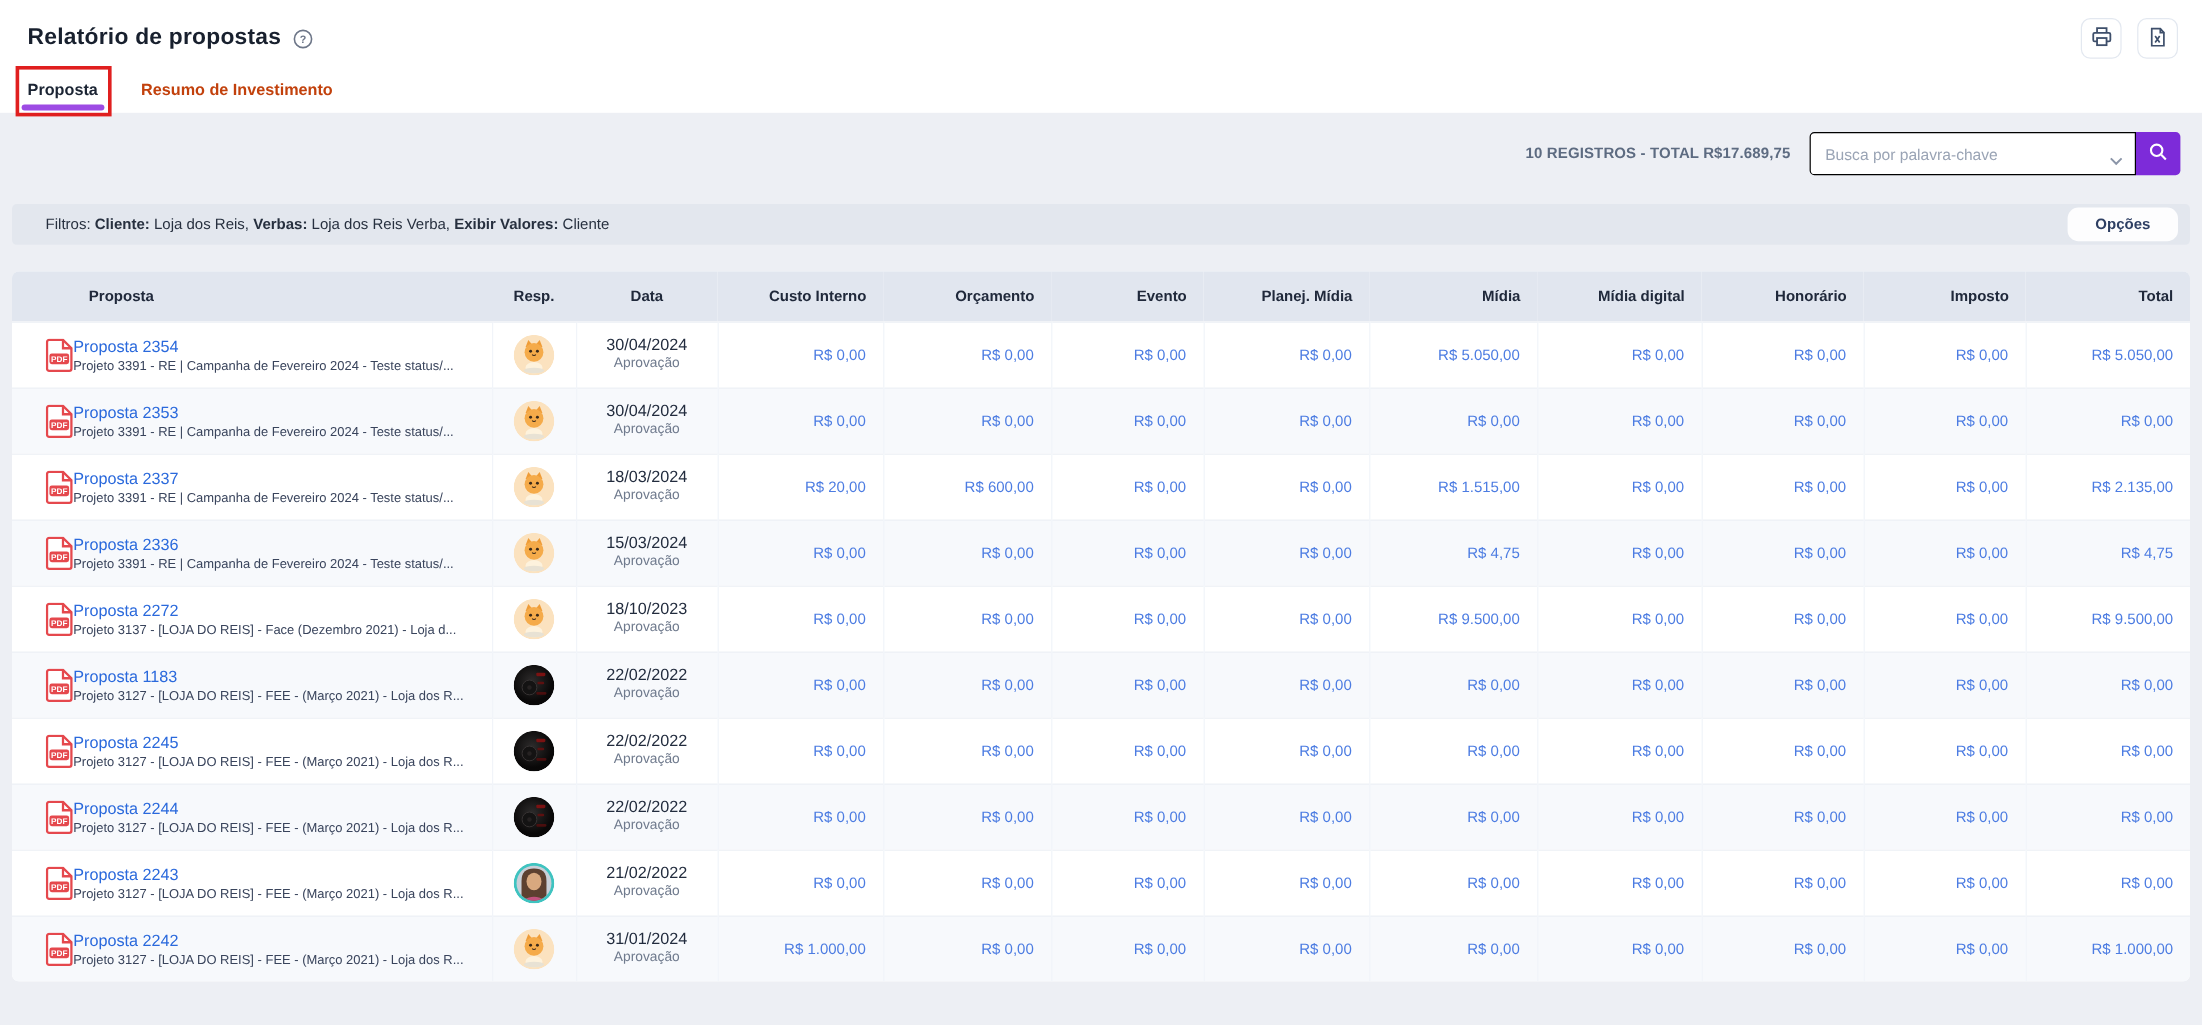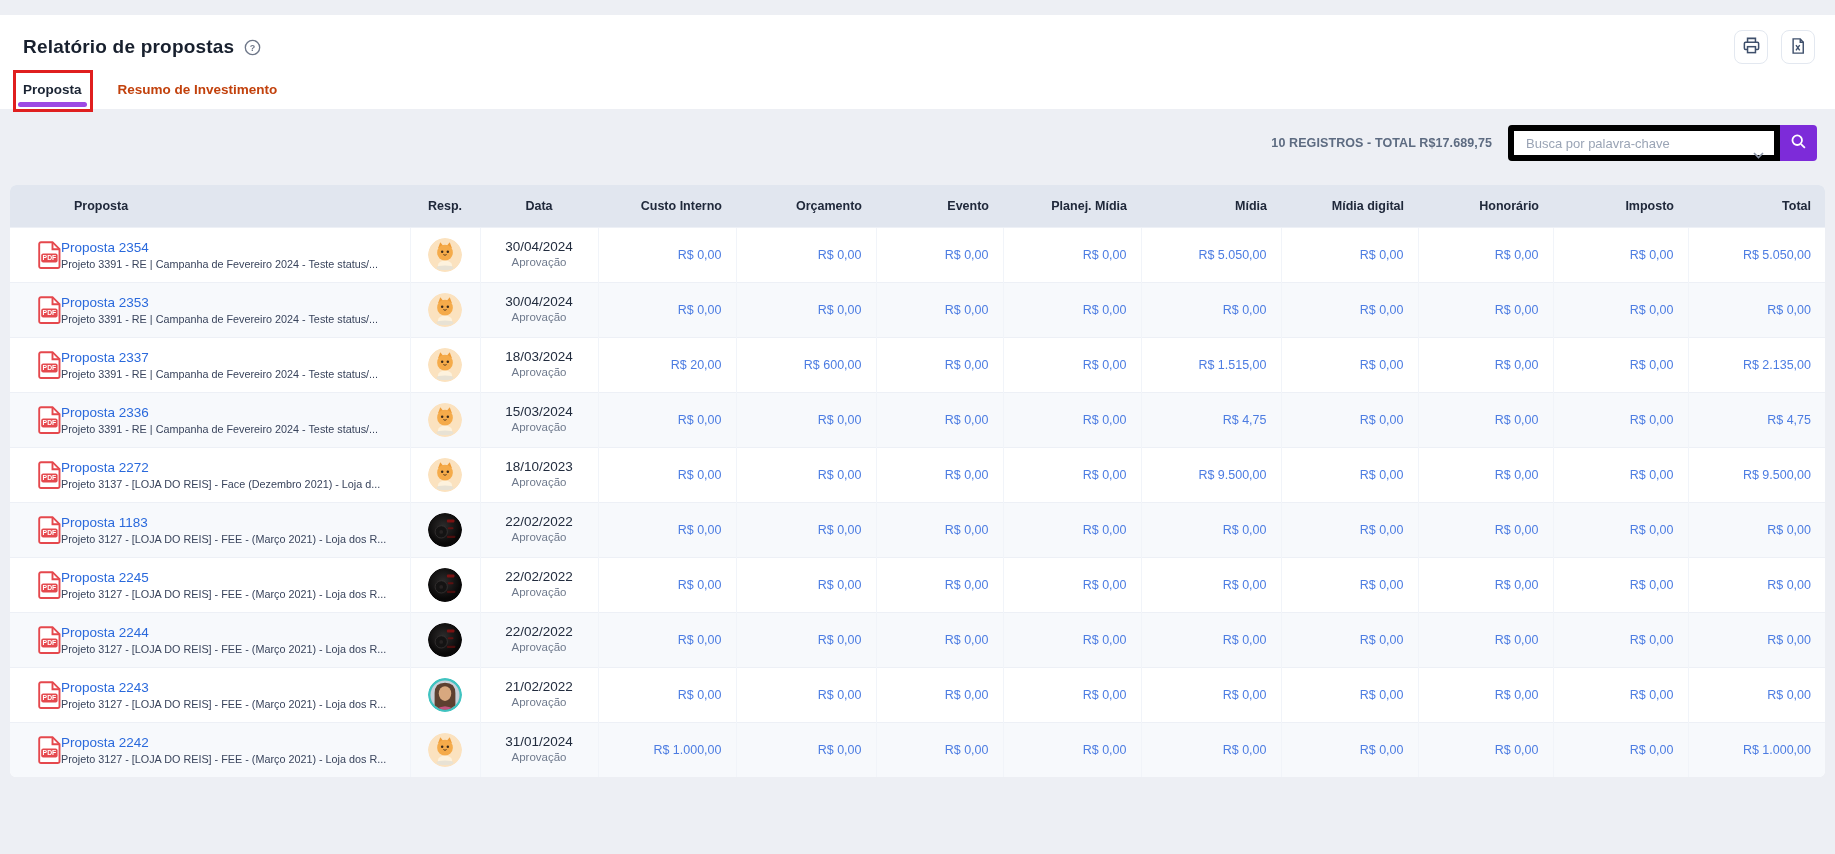--- a/index.html
+++ b/index.html
@@ -4,21 +4,21 @@
 <style>
   * { box-sizing: border-box; }
   html,body { margin:0; padding:0; }
   body {
     width:1835px; height:854px; overflow:hidden;
     background:#edeff4;
     font-family:"Liberation Sans", sans-serif;
     -webkit-font-smoothing:antialiased;
   }
   
-  .top-white { background:#ffffff;margin-top:15px; }
+  .top-white { background:#ffffff; }
   .title-row { display:flex; align-items:center; justify-content:space-between; padding:15px 20px 4px 23px; }
   .title-left { display:flex; align-items:center; gap:10px; }
   h1 { margin:0; font-size:19px; font-weight:bold; color:#18202e; letter-spacing:.2px; }
   .help-ic { width:17px; height:17px; display:inline-flex; }
   .top-actions { display:flex; gap:13px; }
   .icon-btn {
     width:34px; height:34px; background:#fff; border:1px solid #e3e8f0; border-radius:8px;
     display:flex; align-items:center; justify-content:center; cursor:pointer; padding:0;
   }
   
@@ -31,21 +31,21 @@
   }
   .annotation-box {
     position:absolute; left:13px; top:2px; width:80px; height:42px;
     border:3px solid #e01f1f; pointer-events:none; z-index:5;
   }
   
   .content { padding:14px 10px 0; }
   .summary-row { display:flex; justify-content:flex-end; align-items:center; gap:16px; margin:2px 8px 24px 0; height:36px; }
   .summary-text { font-size:12.5px; font-weight:bold; color:#5d6b81; letter-spacing:.1px; }
   .search-group { display:flex; align-items:stretch; }
-  .search-wrap { position:relative; width:272px; height:36px; background:#fff; border:6px solid #000000; border-radius:4px 0 0 4px; }
+  .search-wrap { position:relative; width:272px; height:36px; background:#fff; border:1px solid #000000; border-radius:4px 0 0 4px; }
   .search-wrap input {
     width:100%; height:100%; border:none; outline:none; background:transparent;
     padding:0 32px 0 12px; font-size:13px; color:#2b3547; font-family:"Liberation Sans", sans-serif;
   }
   .search-wrap input::placeholder { color:#9aa4b5; }
   .chevron { position:absolute; right:10px; top:14px; cursor:pointer; }
   .search-btn { width:37px; height:36px; border:none; background:#7d2bd9; border-radius:0 4px 4px 0; display:flex; align-items:center; justify-content:center; cursor:pointer; }
   
   .filters-bar {
     background:#e3e7ee; border-radius:4px; height:34px; margin-bottom:22px;
@@ -140,20 +140,24 @@
         <span>
           <svg width="17" height="17" viewBox="0 0 20 20" fill="none" stroke="#ffffff" stroke-width="2.1">
               <circle cx="8.5" cy="8.5" r="5.6"></circle>
               <line x1="13" y1="13" x2="17.5" y2="17.5"></line>
             </svg>
         </span>
       </button>
     </div>
   </div>
 
+  <div class="filters-bar">
+    <span class="filters-text">Filtros: <b>Cliente:</b> Loja dos Reis, <b>Verbas:</b> Loja dos Reis Verba, <b>Exibir Valores:</b> Cliente</span>
+    <button class="options-btn">Opções</button>
+  </div>
 
   <div class="table-card">
     <table>
       <colgroup>
         <col style="width:400px">
           <col style="width:70px">
           <col style="width:118px">
         <col style="width:138px">
           <col style="width:140px">
           <col style="width:127px">

